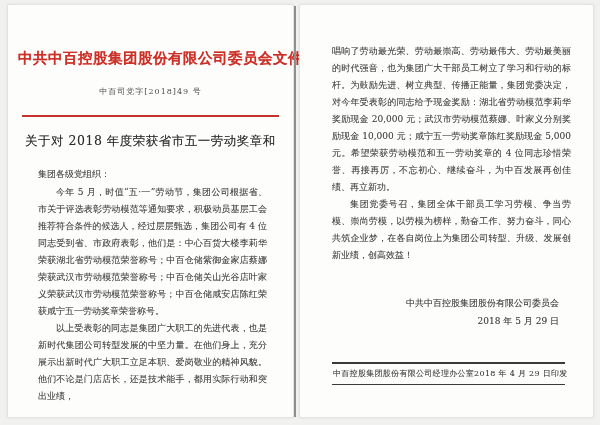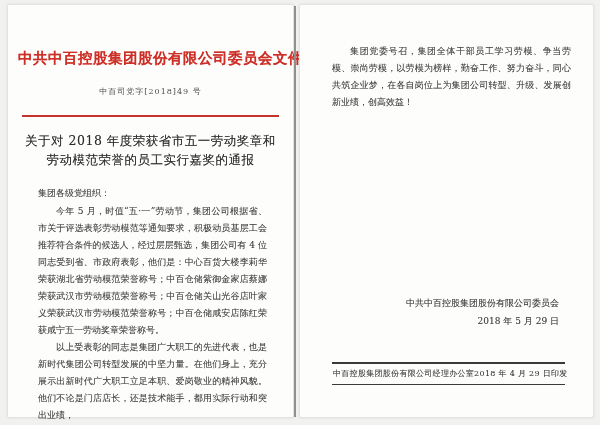--- a/index.html
+++ b/index.html
@@ -115,33 +115,33 @@
 <body>
 
 <div class="canvas">
 
   <div class="page page-left">
     <div class="red-header">中共中百控股集团股份有限公司委员会文件</div>
     <div class="doc-no">中百司党字[2018]49 号</div>
     <div class="red-rule"></div>
     <div class="doc-title">
       <div>关于对 2018 年度荣获省市五一劳动奖章和</div>
-      <div>劳动模范荣誉的员工实行嘉奖的通报</div>
     </div>
     <div class="body-text">
       <p class="salutation">集团各级党组织：</p>
       <p class="indent first-para">今年 5 月，时值“五·一”劳动节，集团公司根据省、市关于评选表彰劳动模范等通知要求，积极动员基层工会推荐符合条件的候选人，经过层层甄选，集团公司有 4 位同志受到省、市政府表彰，他们是：中心百货大楼李莉华荣获湖北省劳动模范荣誉称号；中百仓储紫御金家店蔡娜荣获武汉市劳动模范荣誉称号；中百仓储关山光谷店叶家义荣获武汉市劳动模范荣誉称号；中百仓储咸安店陈红荣获咸宁五一劳动奖章荣誉称号。</p>
       <p class="indent">以上受表彰的同志是集团广大职工的先进代表，也是新时代集团公司转型发展的中坚力量。在他们身上，充分展示出新时代广大职工立足本职、爱岗敬业的精神风貌。他们不论是门店店长，还是技术能手，都用实际行动和突出业绩，</p>
     </div>
   </div>
 
   <div class="seam"></div>
 
   <div class="page page-right">
     <div class="body-text">
+      <p>唱响了劳动最光荣、劳动最崇高、劳动最伟大、劳动最美丽的时代强音，也为集团广大干部员工树立了学习和行动的标杆。为鼓励先进、树立典型、传播正能量，集团党委决定，对今年受表彰的同志给予现金奖励：湖北省劳动模范李莉华奖励现金 20,000 元；武汉市劳动模范蔡娜、叶家义分别奖励现金 10,000 元；咸宁五一劳动奖章陈红奖励现金 5,000 元。希望荣获劳动模范和五一劳动奖章的 4 位同志珍惜荣誉、再接再厉，不忘初心、继续奋斗，为中百发展再创佳绩、再立新功。</p>
       <p class="indent">集团党委号召，集团全体干部员工学习劳模、争当劳模、崇尚劳模，以劳模为榜样，勤奋工作、努力奋斗，同心共筑企业梦，在各自岗位上为集团公司转型、升级、发展创新业绩，创高效益！</p>
     </div>
     <div class="signature">
       <div>中共中百控股集团股份有限公司委员会</div>
       <div>2018 年 5 月 29 日</div>
     </div>
     <div class="footer">
       <span>中百控股集团股份有限公司经理办公室</span>
       <span>2018 年 4 月 29 日印发</span>
     </div>

